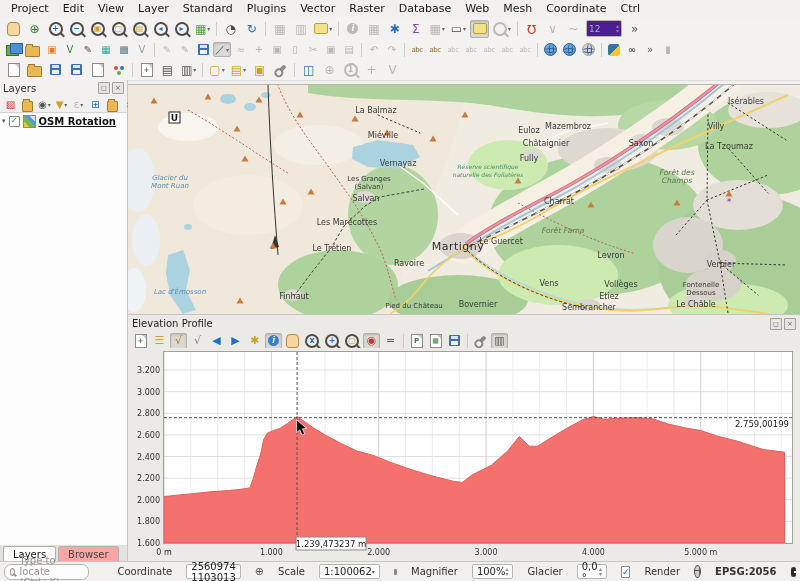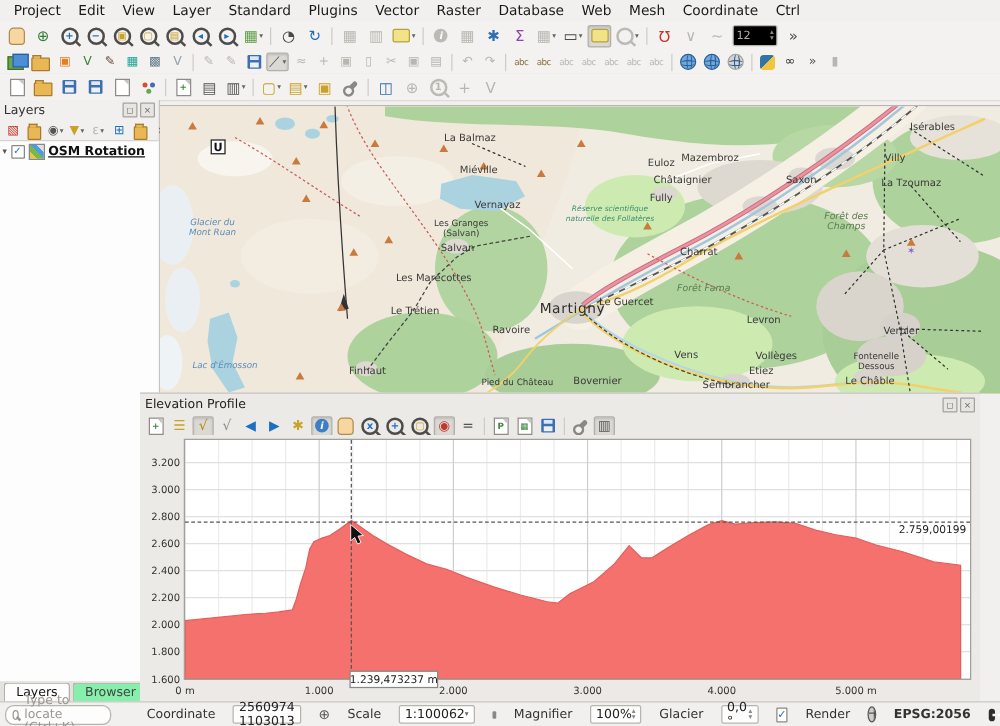--- a/index.html
+++ b/index.html
@@ -61,21 +61,21 @@
   .tbtn.disabled .k-abc{color:#b9b6b1}
   .k-globe{width:11px;height:11px;border-radius:50%;background:#6fa8dc;border:1px solid #2d5f96;position:relative;overflow:hidden}
   .k-globe::before{content:"";position:absolute;left:4px;top:-1px;width:3px;height:13px;border-left:1px solid #2d5f96;border-right:1px solid #2d5f96;border-radius:50%}
   .k-globe::after{content:"";position:absolute;left:-1px;top:4px;height:3px;width:13px;border-top:1px solid #2d5f96;border-bottom:1px solid #2d5f96;border-radius:50%}
   .tbtn.disabled .k-globe{background:#d6d4d0;border-color:#a5a29e}
   .k-py{width:12px;height:12px;border-radius:3px;background:linear-gradient(135deg,#3572a5 50%,#f2c63c 50%)}
   .k-wrench{width:12px;height:4px;background:#8a8885;border-radius:2px;transform:rotate(-45deg);position:relative}
   .k-wrench::before{content:"";position:absolute;left:-2px;top:-2px;width:5px;height:5px;border:2px solid #8a8885;border-radius:50%;background:#f3f2f0}
   .spinbox{display:inline-flex;align-items:center;height:15px;border:1px solid #b8b5b1;background:#fdfdfd;
      border-radius:2px;padding:0 2px;margin:0 2px;font-size:9px;color:#555;min-width:30px;justify-content:space-between}
-  .spinbox.disabled{color:#b0aeaa;background:#000000}
+  .spinbox.disabled{color:#b0aeaa;background:#4c1d95}
   .updn{font-size:6px;color:#888;font-weight:normal;line-height:.8}
   
   .left-panel{position:absolute;left:0;top:80px;width:127px;bottom:19px;background:#f1f0ee;border-right:1px solid #c6c4c0}
   .panel-head{height:14px;display:flex;align-items:center;padding:1px 3px;font-size:10px;color:#333}
   .panel-head .sp{flex:1}
   .ph-btn{width:10px;height:10px;border:1px solid #a5a29e;background:#e7e5e1;color:#666;font-size:7px;
       display:inline-flex;align-items:center;justify-content:center;margin-left:2px;border-radius:1px}
   .lp-toolbar{height:17px;display:flex;align-items:center;padding-left:2px}
   .lp-toolbar .tbtn{height:15px;min-width:15px}
   .lp-toolbar .g{font-size:10px}
@@ -83,34 +83,34 @@
   .layer-row{display:flex;align-items:center;height:16px;padding-left:2px;gap:3px}
   .tri{font-size:7px;color:#555}
   .cb{width:9px;height:9px;border:1px solid #8a8885;background:#fff;border-radius:1px;
       display:inline-flex;align-items:center;justify-content:center;font-size:8px;color:#2f6fb5;font-weight:bold;line-height:1}
   .maplayer-ic{width:11px;height:11px;background:
      linear-gradient(45deg,#e8c84a 25%,#7ab648 25%,#7ab648 50%,#4c9be8 50%,#4c9be8 75%,#e0e0e0 75%);
      border:1px solid #888}
   .layer-label{font-size:10px;font-weight:bold;text-decoration:underline;color:#111}
   .lp-tabs{position:absolute;left:0;right:0;bottom:0;height:17px;display:flex;align-items:flex-end;padding-left:3px;gap:2px;background:#e4e2de}
   .lp-tab{height:15px;padding:0 9px;display:flex;align-items:center;font-size:10px;border:1px solid #b3b0ab;border-bottom:none;
-      border-radius:3px 3px 0 0;background:#86efac;color:#444}
+      border-radius:3px 3px 0 0;background:#fca5a5;color:#444}
   .lp-tab.active{background:#fdfdfd;color:#111}
   
   .map-wrap{position:absolute;left:128px;top:84px;width:672px;height:230px;background:#f1ede3;
       border-top:1px solid #b9b6b1;overflow:hidden}
   .map-wrap svg{display:block}
   text.town{font-size:8px;fill:#3a3a3a}
   text.small{font-size:7px;fill:#3a3a3a}
   text.city{font-size:11px;fill:#2d2d2d;letter-spacing:.5px}
   text.forest{font-size:7.5px;fill:#5e7e52;font-style:italic}
   text.water{font-size:7px;fill:#5b8cb8;font-style:italic}
   text.reserve{font-size:6px;fill:#3f8f73;font-style:italic}
   
-  .profile-panel{position:absolute;left:112px;top:314px;width:672px;bottom:19px;background:#eceae7;border-top:1px solid #c6c4c0}
+  .profile-panel{position:absolute;left:128px;top:314px;width:672px;bottom:19px;background:#eceae7;border-top:1px solid #c6c4c0}
   .pp-head{height:15px;display:flex;align-items:center;padding:1px 4px;font-size:10px;color:#222}
   .pp-toolbar{height:17px;display:flex;align-items:center;padding-left:3px}
   .pp-toolbar .tbtn{height:16px;min-width:17px}
   .pp-toolbar .g{font-size:11px}
   #chart-svg{position:absolute;left:0;top:33px}
   
   .statusbar{position:absolute;left:0;right:0;bottom:0;height:19px;background:#f1f0ee;border-top:1px solid #c9c7c3;
      display:flex;align-items:center;padding:0 4px;gap:14px;font-size:10px;color:#333}
   .locate{display:flex;align-items:center;width:160px;height:14px;border:1px solid #b8b5b1;border-radius:7px;
      background:#fdfdfd;color:#9a9791;padding:0 5px;gap:4px}

